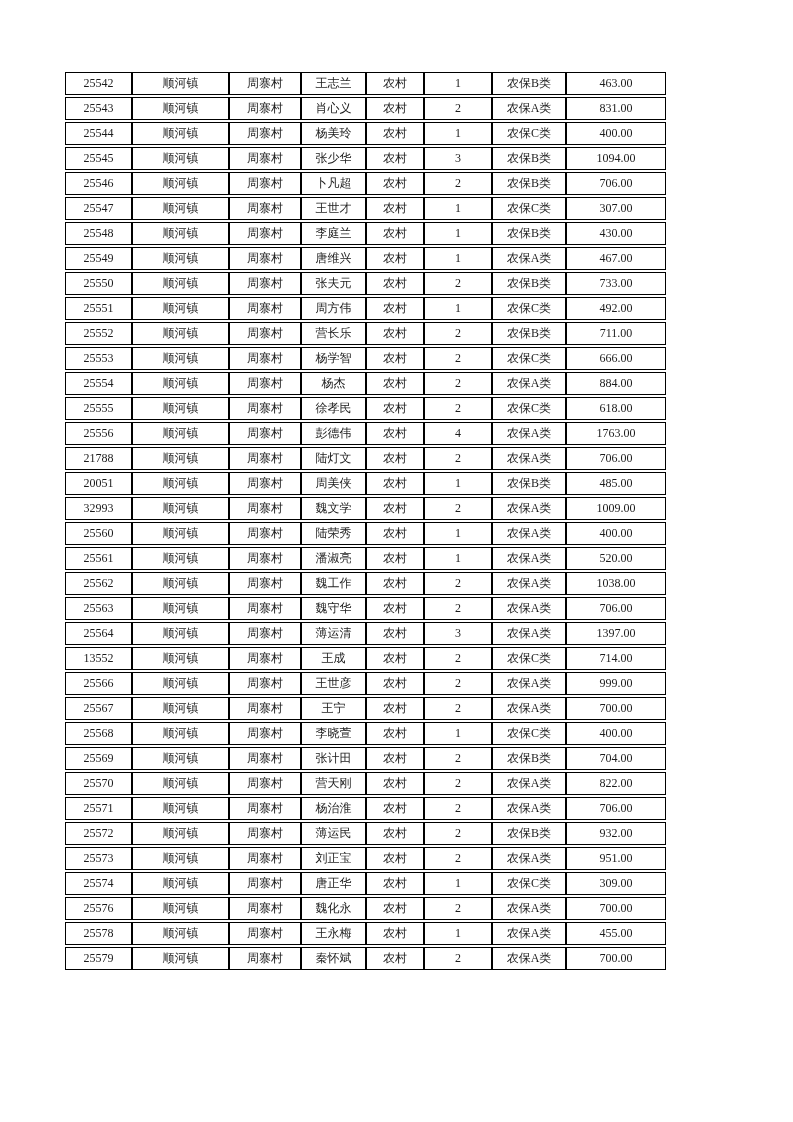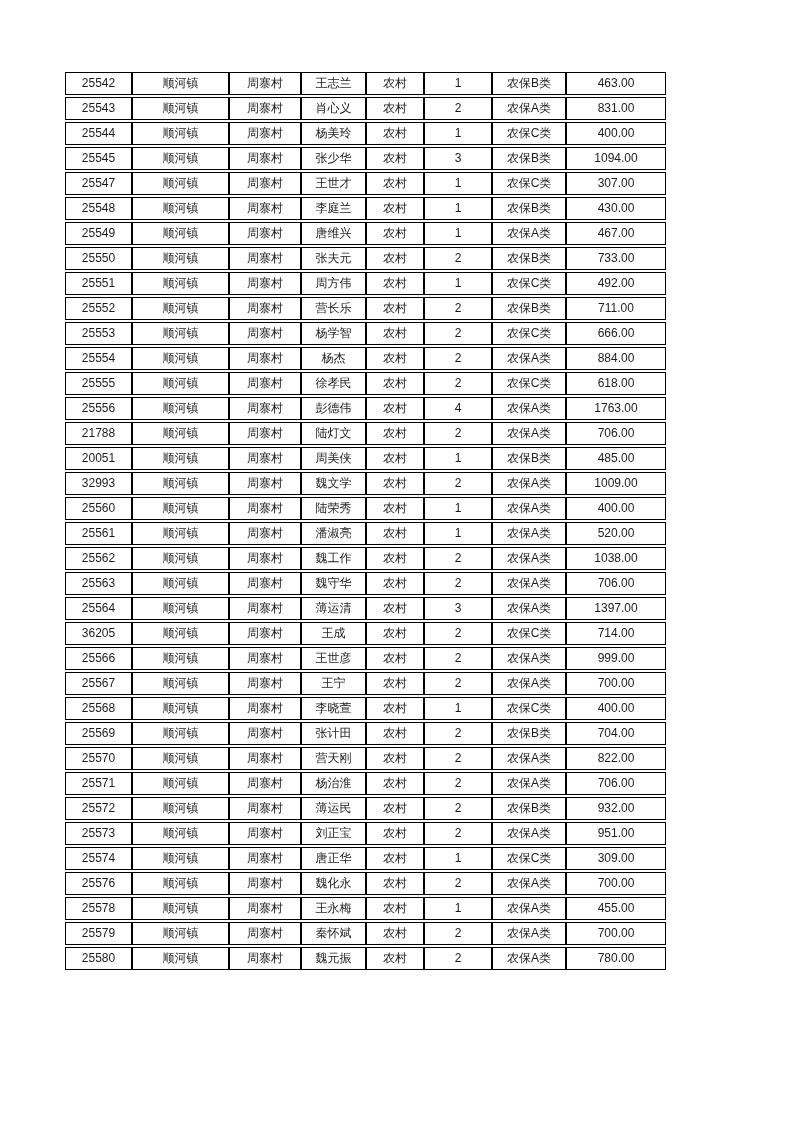--- a/index.html
+++ b/index.html
@@ -6,21 +6,21 @@
     margin: 0;
     padding: 0;
     background: #ffffff;
   }
   .sheet {
     position: relative;
     width: 793px;
     height: 971px;
     background: #ffffff;
     overflow: hidden;
-    font-family: Liberation Sans, sans-serif;
+    font-family: Liberation Serif, serif;
     color: #1c1c1c;
   }
   .table-wrap {
     position: absolute;
     left: 65px;
     top: 70px;
   }
   table.data-table {
     border-collapse: separate;
     border-spacing: 0 2px; 
@@ -99,20 +99,30 @@
             <td>25545</td>
             <td>顺河镇</td>
             <td>周寨村</td>
             <td>张少华</td>
             <td>农村</td>
             <td>3</td>
             <td>农保B类</td>
             <td>1094.00</td>
           </tr>
           <tr>
+            <td>25546</td>
+            <td>顺河镇</td>
+            <td>周寨村</td>
+            <td>卜凡超</td>
+            <td>农村</td>
+            <td>2</td>
+            <td>农保B类</td>
+            <td>706.00</td>
+          </tr>
+          <tr>
             <td>25547</td>
             <td>顺河镇</td>
             <td>周寨村</td>
             <td>王世才</td>
             <td>农村</td>
             <td>1</td>
             <td>农保C类</td>
             <td>307.00</td>
           </tr>
           <tr>
@@ -279,21 +289,21 @@
             <td>25564</td>
             <td>顺河镇</td>
             <td>周寨村</td>
             <td>薄运清</td>
             <td>农村</td>
             <td>3</td>
             <td>农保A类</td>
             <td>1397.00</td>
           </tr>
           <tr>
-            <td>36205</td>
+            <td>13552</td>
             <td>顺河镇</td>
             <td>周寨村</td>
             <td>王成</td>
             <td>农村</td>
             <td>2</td>
             <td>农保C类</td>
             <td>714.00</td>
           </tr>
           <tr>
             <td>25566</td>

